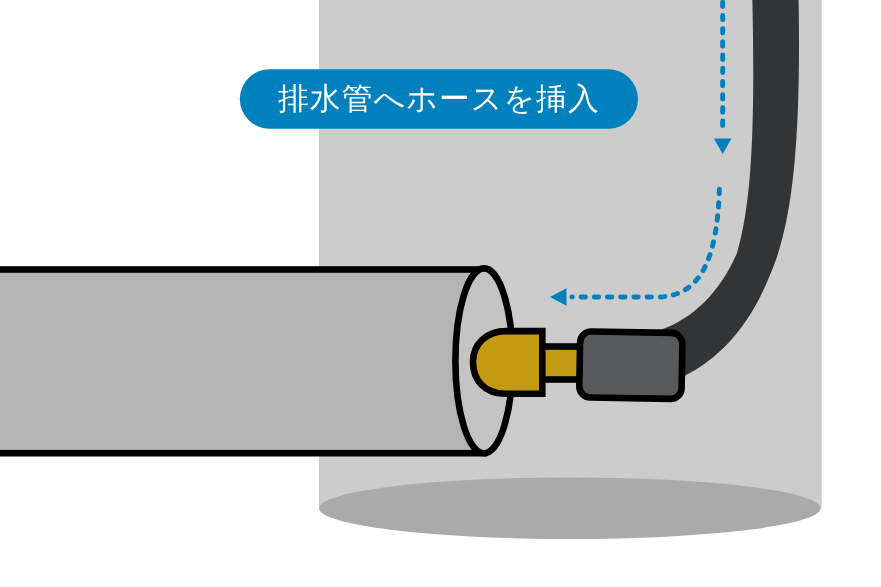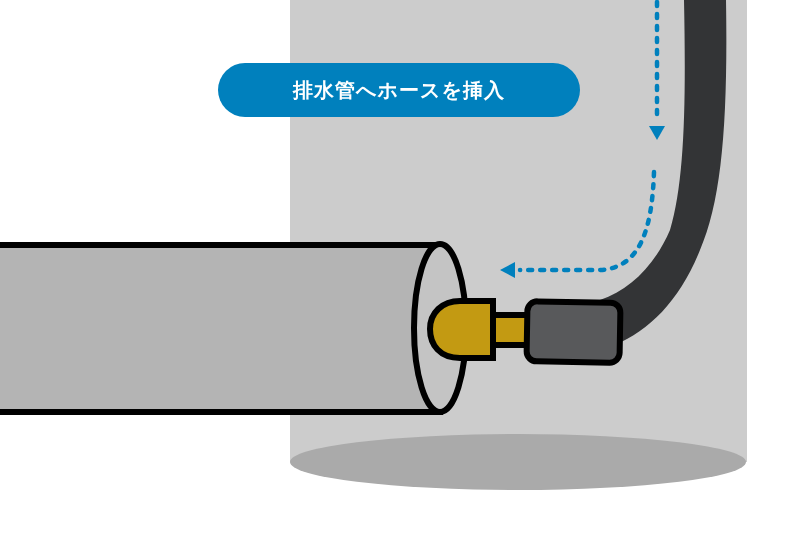--- a/index.html
+++ b/index.html
@@ -1,19 +1,19 @@
 <!DOCTYPE html>
 <html><head>
 <meta charset="utf-8">
 <style>
   html,body{margin:0;padding:0;background:#ffffff;}
   body{width:801px;height:534px;position:relative;overflow:hidden;font-family:"DejaVu Sans",sans-serif;}
   svg{position:absolute;left:0;top:0;}
   .label{position:absolute;left:218px;top:63px;width:362px;height:54px;border-radius:27px;background:#0080bd;color:#fff;
-    font-size:20px;font-weight:bold;display:flex;align-items:center;justify-content:center;letter-spacing:1px;}
+    font-size:28px;font-weight:normal;display:flex;align-items:center;justify-content:center;letter-spacing:1px;}
 </style>
 </head>
 <body>
 
 <svg width="801" height="534" viewBox="0 0 801 534">
 
   <rect x="290" y="0" width="457" height="462" fill="#cccccc"></rect>
   <ellipse cx="518" cy="462" rx="228" ry="28" fill="#aaaaaa"></ellipse>
 
   <path d="M684 0 L726 0 C728 120 722 200 700 250 C680 300 650 330 615 345 L600 300 C630 290 655 265 670 230 C685 180 686 100 684 0 Z" fill="#333436"></path>

